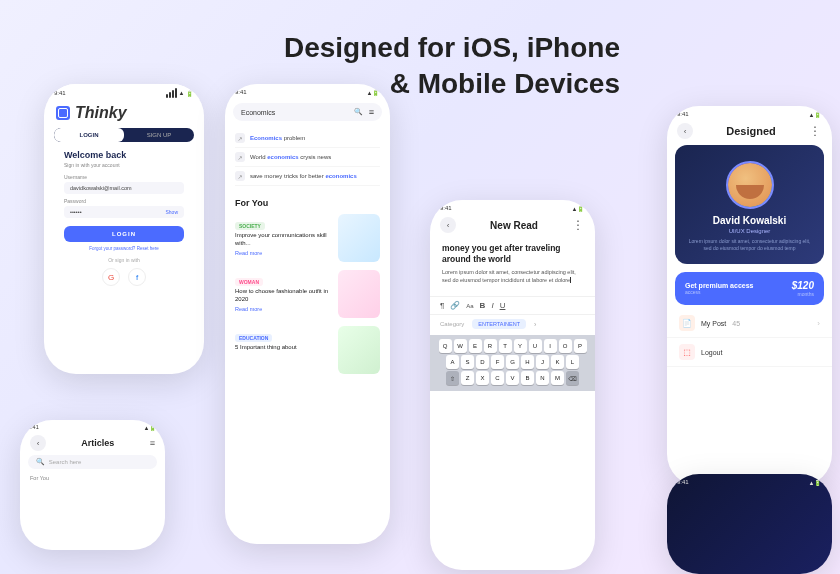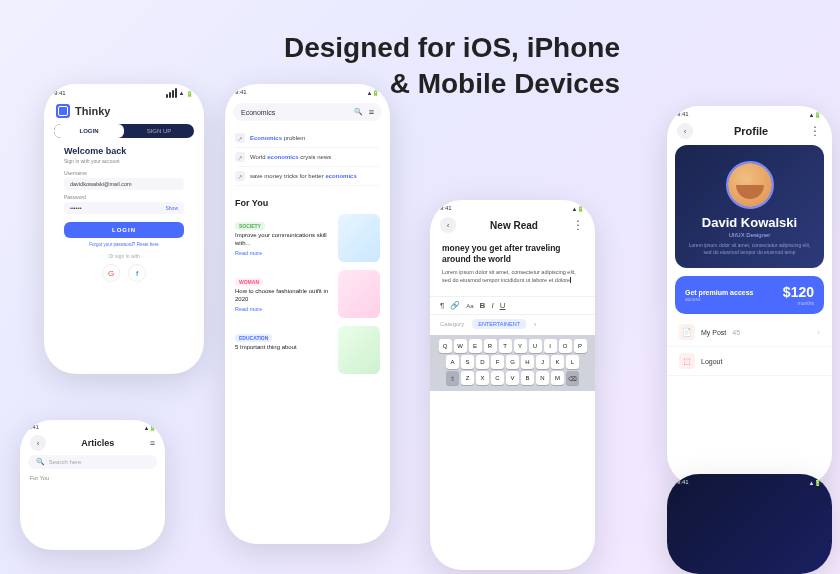--- a/index.html
+++ b/index.html
@@ -69,23 +69,24 @@
       justify-content: center;
     }
     .app-logo::after {
       content: '';
       width: 8px;
       height: 8px;
       border: 1.5px solid #fff;
       border-radius: 2px;
     }
     .app-title {
-      font-size: 11px;
+      font-size: 16px;
       font-weight: 700;
       color: #333;
+      font-style: italic;
     }
     .login-tabs {
       display: flex;
       background: #1a2550;
       margin: 0 10px;
       border-radius: 8px;
       overflow: hidden;
     }
     .login-tab {
       flex: 1;
@@ -428,38 +429,38 @@
     .avatar-face::before {
       content: '';
       position: absolute;
       bottom: 8px;
       left: 50%;
       transform: translateX(-50%);
       width: 28px; height: 14px;
       background: #c07040;
       border-radius: 0 0 14px 14px;
     }
-    .profile-name { font-size: 13px; font-weight: 700; color: #fff; margin-bottom: 2px; }
+    .profile-name { font-size: 10px; font-weight: 700; color: #fff; margin-bottom: 2px; }
     .profile-role { font-size: 6px; color: #aab5ff; margin-bottom: 4px; }
     .profile-bio { font-size: 5px; color: #8899cc; line-height: 1.4; }
     .premium-banner {
       margin: 8px 8px 4px;
       background: #4B6BFF;
       border-radius: 10px;
       padding: 8px 10px;
       display: flex;
       align-items: center;
       justify-content: space-between;
     }
     .premium-text { font-size: 7px; font-weight: 700; color: #fff; }
     .premium-sub { font-size: 5px; color: #b0c0ff; }
     .premium-price {
       text-align: right;
     }
-    .price-amount { font-size: 14px; font-weight: 700; color: #fff; }
+    .price-amount { font-size: 10px; font-weight: 700; color: #fff; font-style: italic; }
     .price-period { font-size: 5px; color: #b0c0ff; }
     .menu-item {
       display: flex;
       align-items: center;
       justify-content: space-between;
       padding: 6px 12px;
       border-bottom: 1px solid #f5f5f5;
     }
     .menu-item-left { display: flex; align-items: center; gap: 6px; }
     .menu-icon {
@@ -706,21 +707,21 @@
   </div>
 </div>
 
 <div class="phone phone-profile">
   <div class="status-bar">
     <span>9:41</span>
     <div class="signal-battery">▲🔋</div>
   </div>
   <div class="profile-header">
     <div class="back-btn">‹</div>
-    <span class="profile-title">Profile</span>
+    <span class="profile-title">Designed</span>
     <span class="three-dots">⋮</span>
   </div>
   <div class="profile-banner">
     <div class="avatar-ring">
       <div class="avatar-face"></div>
     </div>
     <div class="profile-name">David Kowalski</div>
     <div class="profile-role">UI/UX Designer</div>
     <div class="profile-bio">Lorem ipsum dolor sit amet, consectetur adipiscing elit, sed do eiusmod tempor do eiusmod temp</div>
   </div>

